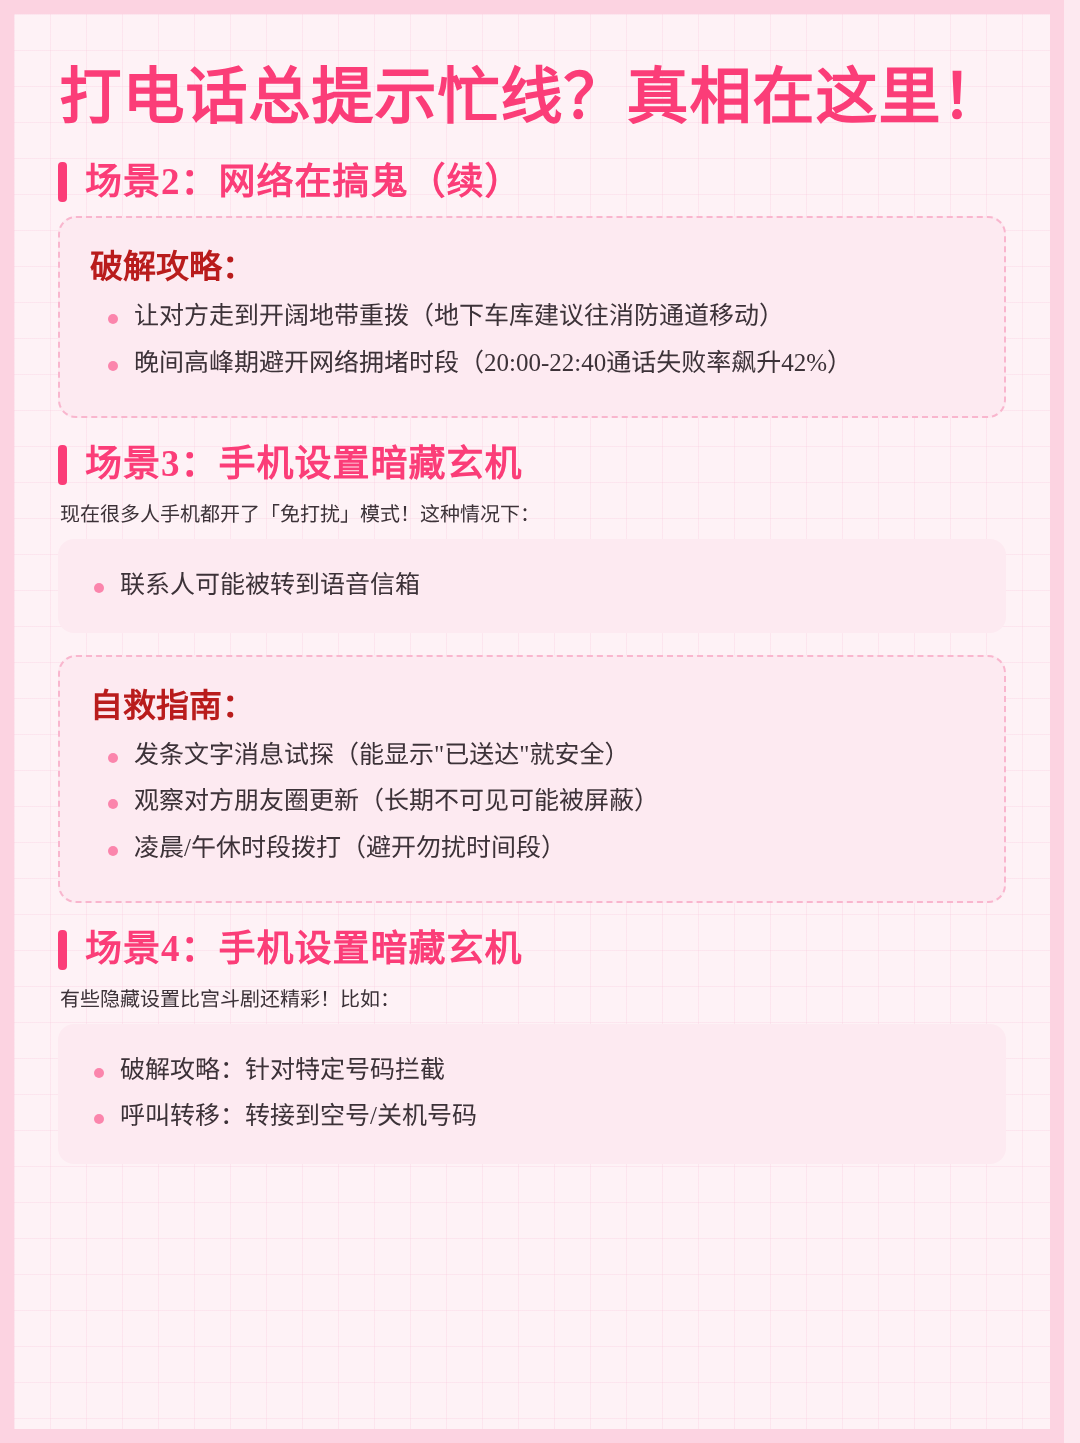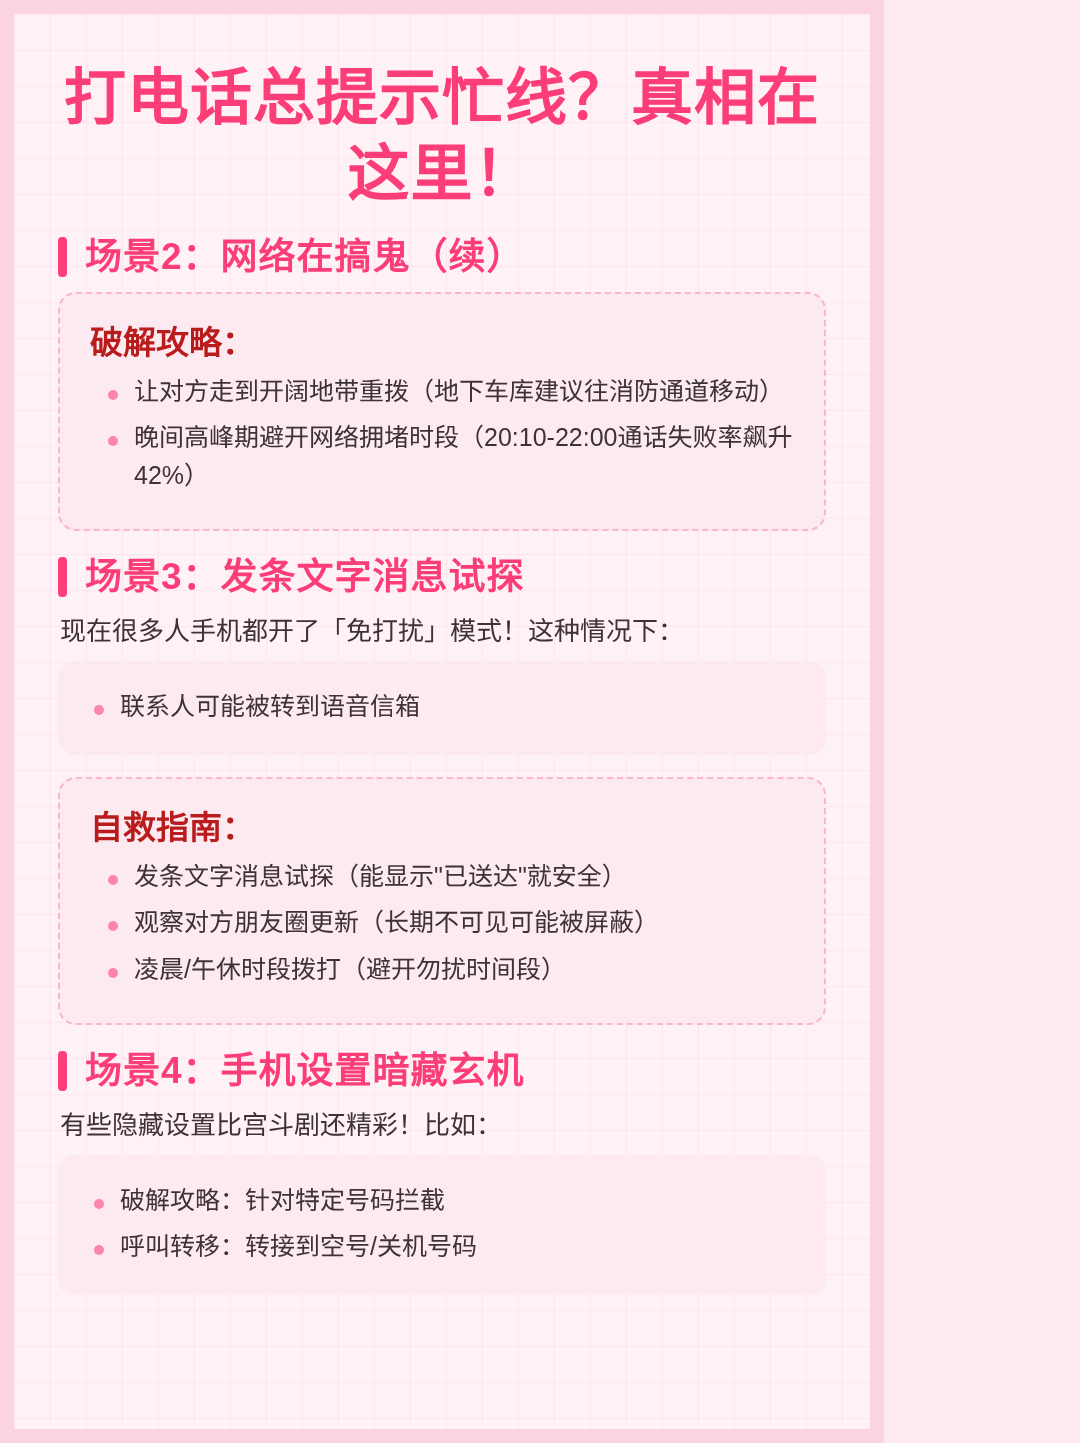--- a/index.html
+++ b/index.html
@@ -8,50 +8,51 @@
   }
   body {
     width: 1080px;
     height: 1443px;
     font-family: "Liberation Sans", "DejaVu Sans", sans-serif;
     background: #fde9f0;
     overflow: hidden;
   }
   .page {
     position: relative;
-    width: 884px;
+    width: 1064px;
     height: 1443px;
     box-sizing: border-box;
     background:
       linear-gradient(to right, rgba(250, 200, 220, 0.30) 1px, transparent 1px),
       linear-gradient(to bottom, rgba(250, 200, 220, 0.30) 1px, transparent 1px),
       #fef2f6;
     background-size: 36px 36px, 36px 36px, auto;
     border: 14px solid #fcd3e1;
     overflow: hidden;
+    font-family: Liberation Serif, serif;
   }
   .inner {
     padding: 34px 44px 0 44px;
   }
 
   
   .main-title {
     color: #fb3d78;
     font-size: 62px;
     font-weight: bold;
     line-height: 1.22;
     text-align: center;
     letter-spacing: 1px;
     margin: 12px 0 26px 0;
   }
 
   
   .sec-head {
     display: flex;
-    align-items: flex-start;
+    align-items: flex-end;
     margin: 18px 0 14px 0;
   }
   .sec-bar {
     width: 9px;
     height: 40px;
     background: #fb3d78;
     border-radius: 4px;
     margin-right: 18px;
     flex: none;
   }
@@ -114,21 +115,21 @@
   }
   ul.bullets.indented > li {
     padding-left: 44px;
   }
   ul.bullets.indented > li::before {
     left: 18px;
   }
 
   .para {
     color: #3c3238;
-    font-size: 26px;
+    font-size: 20px;
     line-height: 1.5;
     margin: 8px 0 4px 2px;
   }
 </style>
 </head>
 <body>
 
 <div class="page">
   <div class="inner">
 
@@ -136,27 +137,27 @@
 
     <div class="sec-head">
       <span class="sec-bar"></span>
       <span class="sec-title">场景2：网络在搞鬼（续）</span>
     </div>
 
     <div class="callout">
       <div class="callout-title">破解攻略：</div>
       <ul class="bullets indented">
         <li>让对方走到开阔地带重拨（地下车库建议往消防通道移动）</li>
-        <li>晚间高峰期避开网络拥堵时段（20:10-22:00通话失败率飙升42%）</li>
+        <li>晚间高峰期避开网络拥堵时段（20:00-22:40通话失败率飙升42%）</li>
       </ul>
     </div>
 
     <div class="sec-head">
       <span class="sec-bar"></span>
-      <span class="sec-title">场景3：发条文字消息试探</span>
+      <span class="sec-title">场景3：手机设置暗藏玄机</span>
     </div>
 
     <p class="para">现在很多人手机都开了「免打扰」模式！这种情况下：</p>
 
     <div class="tintbox">
       <ul class="bullets">
         <li>联系人可能被转到语音信箱</li>
       </ul>
     </div>
 

